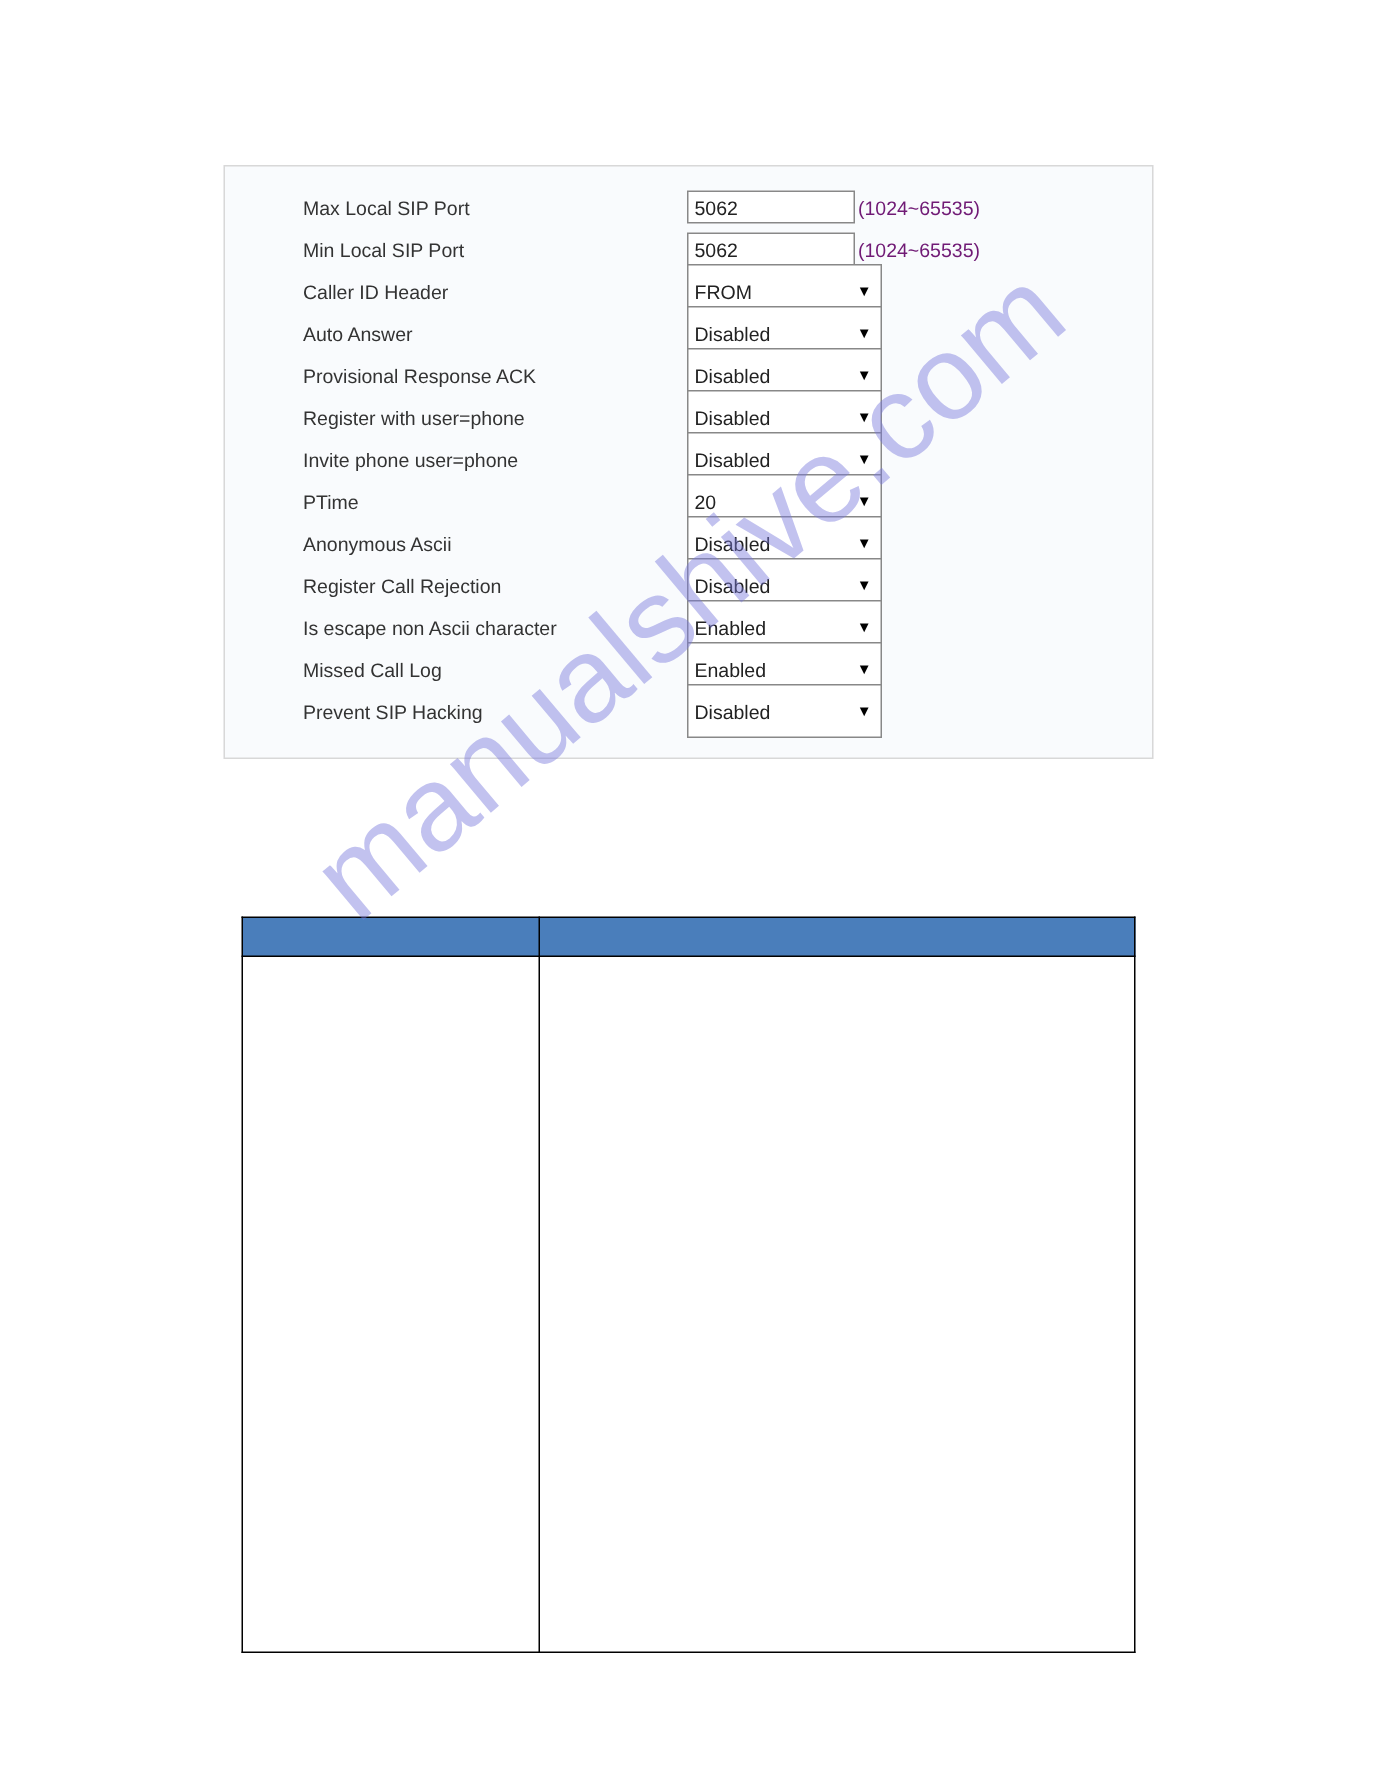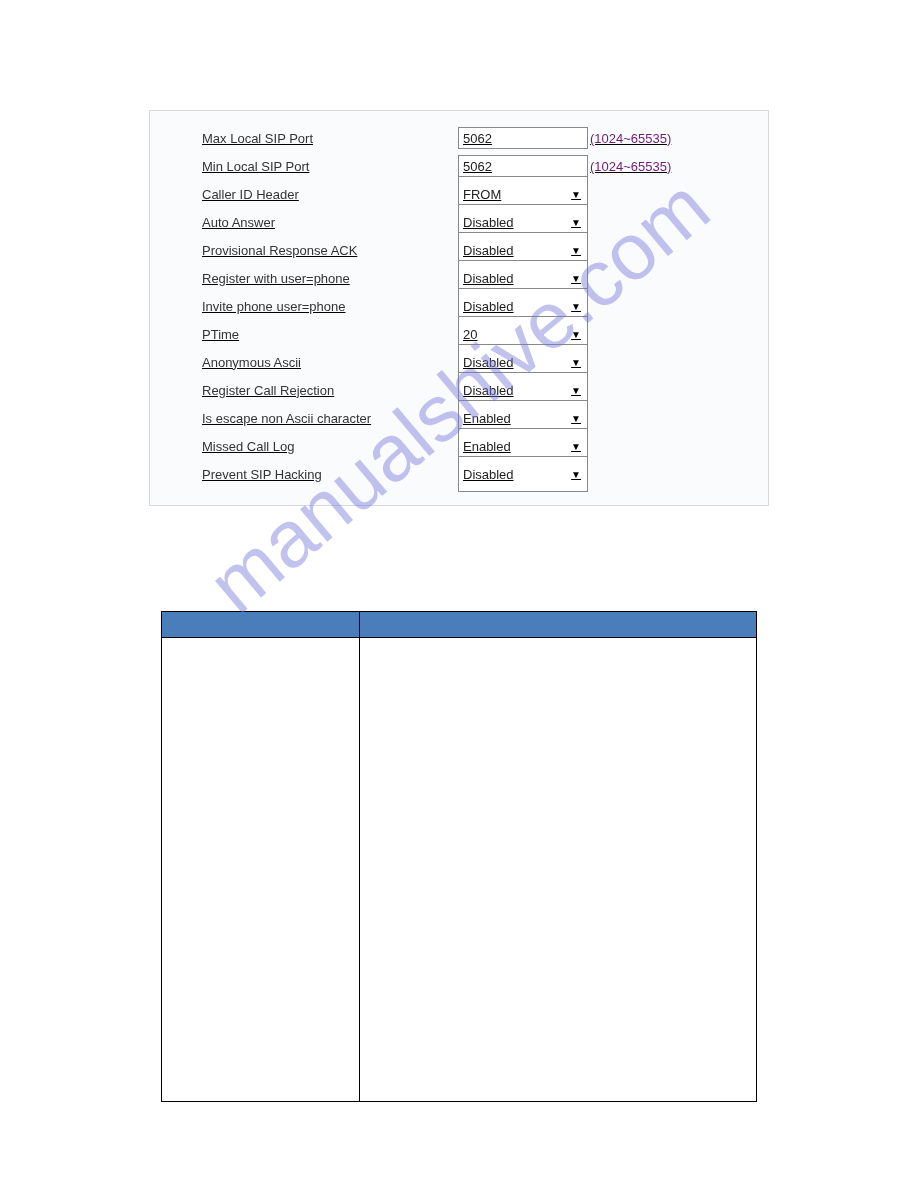--- a/index.html
+++ b/index.html
@@ -44,30 +44,29 @@
     color: #222;
     padding-bottom: 4px;
     border-bottom: 1px solid #b8c4da;
     margin-bottom: 14px;
   }
   .form-row {
     display: flex;
     align-items: center;
     height: 26px;
     margin-bottom: 2px;
-    text-decoration: underline;
   }
   .form-label {
     width: 280px;
     font-size: 13px;
     color: #333;
     padding-left: 24px;
   }
   .text-input {
-    width: 130px;
+    width: 112px;
     height: 22px;
     border: 1px solid #888;
     font-size: 13px;
     padding: 0 4px;
     background: #fff;
     color: #222;
     font-family: inherit;
   }
   .select-wrap {
     width: 130px;

